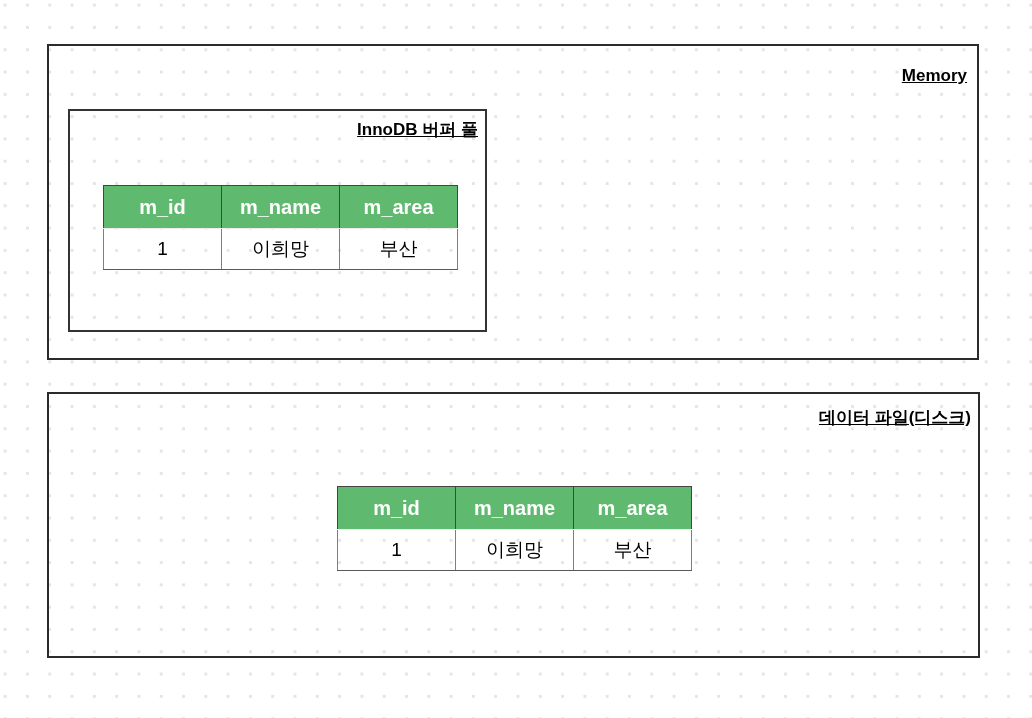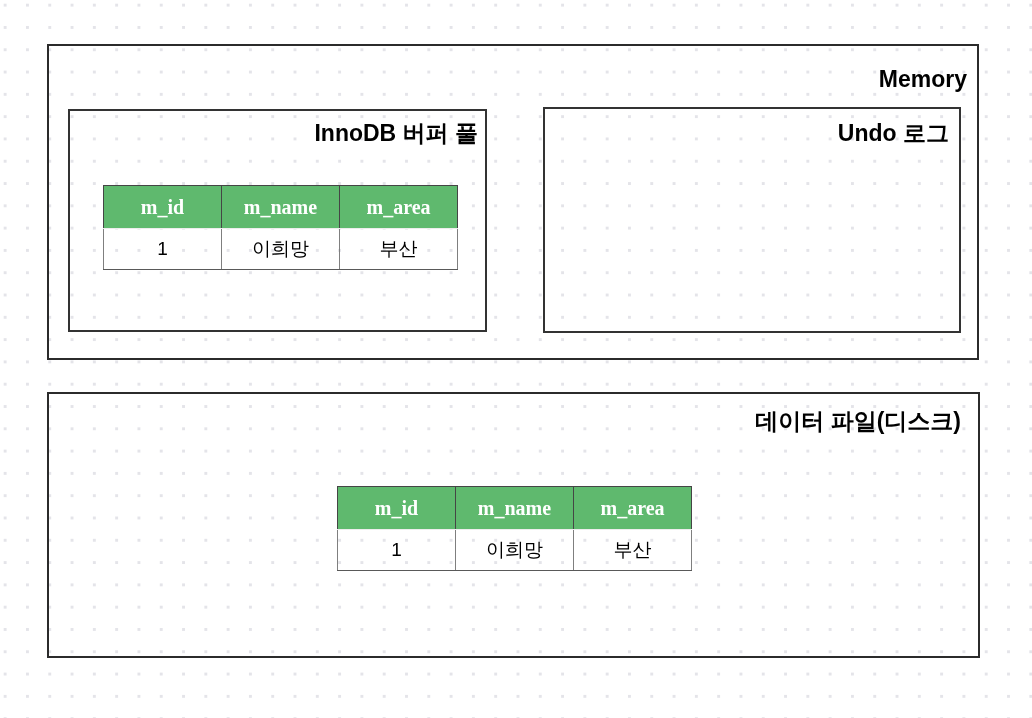--- a/index.html
+++ b/index.html
@@ -18,51 +18,51 @@
     position: absolute;
     box-sizing: border-box;
     border: 2px solid #2b2b2b;
     background: transparent;
   }
   .inner-box { border-color: #333333; }
   .box-title {
     position: absolute;
     font-weight: bold;
     color: #000000;
-    font-size: 23px;
+    font-size: 17px;
     white-space: nowrap;
     line-height: 1.2;
+    text-decoration: underline;
   }
   .memory-box { left: 47px; top: 44px; width: 932px; height: 316px; }
   .memory-title { top: 20px; right: 10px; }
   .innodb-title { top: 9px; right: 7px; }
   .undo-title { top: 11px; right: 10px; }
   .disk-box { left: 47px; top: 392px; width: 933px; height: 266px; }
-  .disk-title { top: 14px; right: 17px; }
+  .disk-title { top: 14px; right: 7px; }
 
   table.dtable {
     position: absolute;
     border-collapse: collapse;
     table-layout: fixed;
   }
   .table-buffer { left: 103px; top: 185px; }
   .table-disk { left: 337px; top: 486px; }
   table.dtable th {
     width: 117px;
     height: 42px;
     background: #5fb96e;
     color: #ffffff;
     font-size: 20px;
     font-weight: bold;
     text-align: center;
     vertical-align: middle;
     border: 1px solid #454545;
     border-bottom: 1px solid #ededed;
     padding: 0;
-    font-family: Liberation Serif, serif;
   }
   table.dtable td {
     width: 117px;
     height: 40px;
     background: transparent;
     color: #000000;
     font-size: 19px;
     text-align: center;
     vertical-align: middle;
     border: 1px solid #7f7f7f;
@@ -75,23 +75,20 @@
 
 <div class="page">
 
   <div class="box memory-box">
     <div class="box-title memory-title">Memory</div>
 
     <div class="box inner-box" style="left:19px; top:63px; width:419px; height:223px;">
       <div class="box-title innodb-title">InnoDB 버퍼 풀</div>
     </div>
 
-    <div class="box inner-box" style="left:494px; top:61px; width:418px; height:226px;">
-      <div class="box-title undo-title">Undo 로그</div>
-    </div>
   </div>
 
   <table class="dtable table-buffer">
     <thead>
       <tr>
         <th>m_id</th>
         <th>m_name</th>
         <th>m_area</th>
       </tr>
     </thead>

